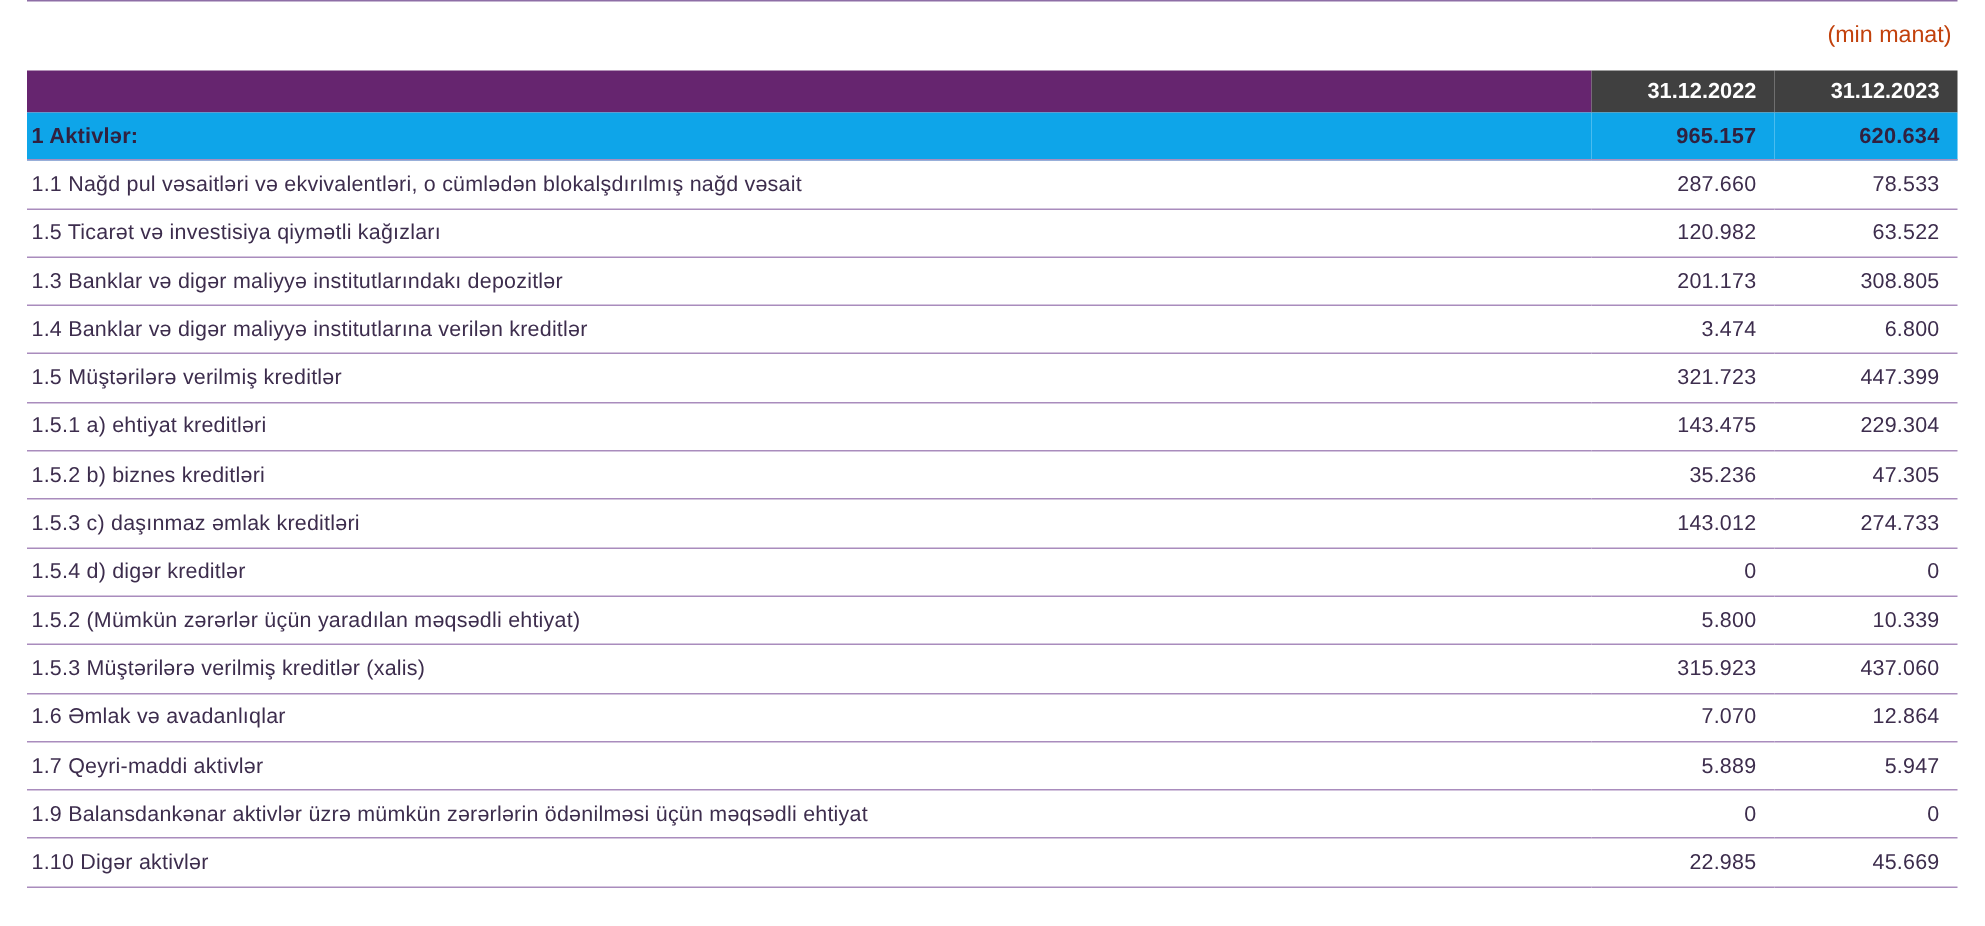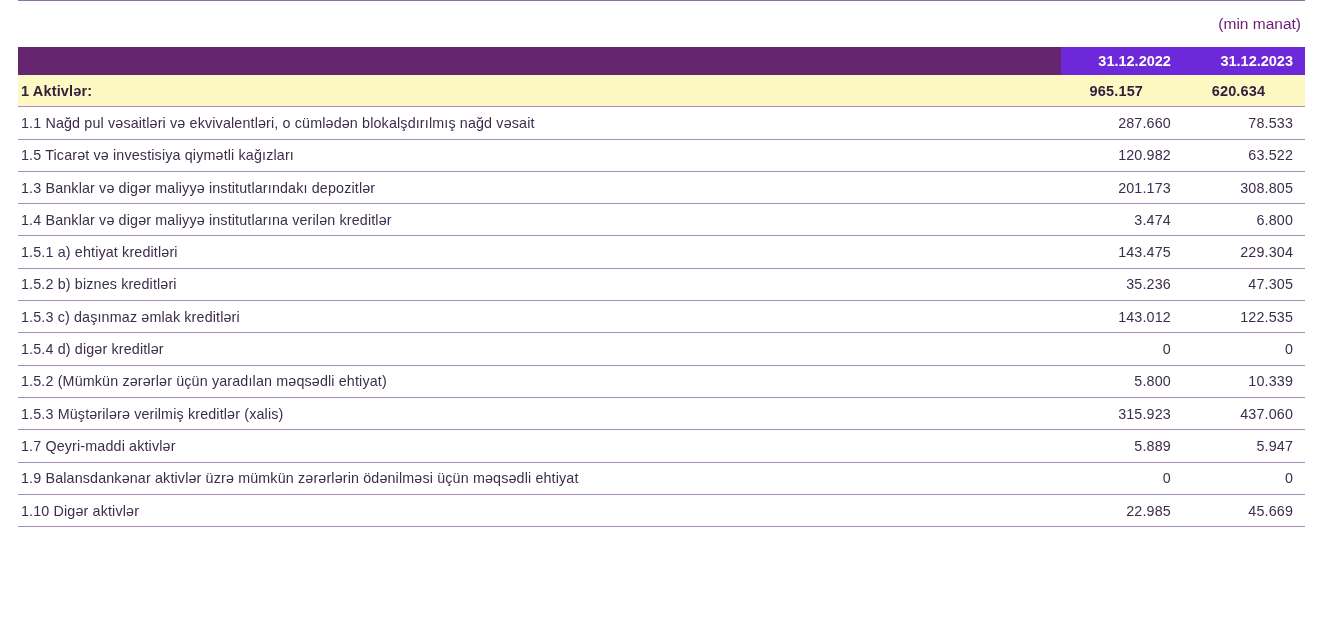--- a/index.html
+++ b/index.html
@@ -24,45 +24,45 @@
   .unit-row {
     height: 46px;
     display: flex;
     align-items: center;
     justify-content: flex-end;
     padding-right: 4px;
     box-sizing: border-box;
   }
   .unit-label {
     font-size: 15.5px;
-    color: #701a75;
+    color: #c2410c;
     margin-left: 48px;
   }
   table.fin {
     width: 100%;
     border-collapse: collapse;
     table-layout: fixed;
   }
   table.fin col.c-label { width: 1042px; }
   table.fin col.c-val { width: 122px; }
   thead th {
-    background: #6d28d9;
+    background: #404040;
     color: #ffffff;
     font-size: 14.5px;
     font-weight: bold;
     height: 28px;
     padding: 0 12px 0 0;
     text-align: right;
     vertical-align: middle;
   }
   thead th.blank {
     background: #66256f;
   }
   tbody tr.total td {
-    background: #fef9c3;
+    background: #0ea5e9;
     font-weight: bold;
     font-size: 14.5px;
     color: #31213f;
   }
   tbody td {
     height: 29.3px;
     font-size: 14.3px;
     border-bottom: 1px solid #a98cbd;
     vertical-align: middle;
     color: #3d2d4d;
@@ -72,21 +72,21 @@
     text-align: left;
     padding-left: 3px;
     white-space: nowrap;
   }
   tbody td.val {
     text-align: right;
     padding-right: 12px;
     white-space: nowrap;
   }
   tbody tr.total td.label { padding-left: 3px; }
-  tbody tr.total td.val { padding-right: 12px; text-align: center; }
+  tbody tr.total td.val { padding-right: 12px; }
   tbody tr:last-child td {
     border-bottom: 1px solid #a98cbd;
   }
   .top-rule {
     height: 1px;
     background: #8e6ea6;
     width: 100%;
   }
 </style>
 </head>
@@ -133,50 +133,60 @@
           <td class="label">1.3 Banklar və digər maliyyə institutlarındakı depozitlər</td>
           <td class="val">201.173</td>
           <td class="val">308.805</td>
         </tr>
         <tr>
           <td class="label">1.4 Banklar və digər maliyyə institutlarına verilən kreditlər</td>
           <td class="val">3.474</td>
           <td class="val">6.800</td>
         </tr>
         <tr>
+          <td class="label">1.5 Müştərilərə verilmiş kreditlər</td>
+          <td class="val">321.723</td>
+          <td class="val">447.399</td>
+        </tr>
+        <tr>
           <td class="label">1.5.1 a) ehtiyat kreditləri</td>
           <td class="val">143.475</td>
           <td class="val">229.304</td>
         </tr>
         <tr>
           <td class="label">1.5.2 b) biznes kreditləri</td>
           <td class="val">35.236</td>
           <td class="val">47.305</td>
         </tr>
         <tr>
           <td class="label">1.5.3 c) daşınmaz əmlak kreditləri</td>
           <td class="val">143.012</td>
-          <td class="val">122.535</td>
+          <td class="val">274.733</td>
         </tr>
         <tr>
           <td class="label">1.5.4 d) digər kreditlər</td>
           <td class="val">0</td>
           <td class="val">0</td>
         </tr>
         <tr>
           <td class="label">1.5.2 (Mümkün zərərlər üçün yaradılan məqsədli ehtiyat)</td>
           <td class="val">5.800</td>
           <td class="val">10.339</td>
         </tr>
         <tr>
           <td class="label">1.5.3 Müştərilərə verilmiş kreditlər (xalis)</td>
           <td class="val">315.923</td>
           <td class="val">437.060</td>
         </tr>
         <tr>
+          <td class="label">1.6 Əmlak və avadanlıqlar</td>
+          <td class="val">7.070</td>
+          <td class="val">12.864</td>
+        </tr>
+        <tr>
           <td class="label">1.7 Qeyri-maddi aktivlər</td>
           <td class="val">5.889</td>
           <td class="val">5.947</td>
         </tr>
         <tr>
           <td class="label">1.9 Balansdankənar aktivlər üzrə mümkün zərərlərin ödənilməsi üçün məqsədli ehtiyat</td>
           <td class="val">0</td>
           <td class="val">0</td>
         </tr>
         <tr>

